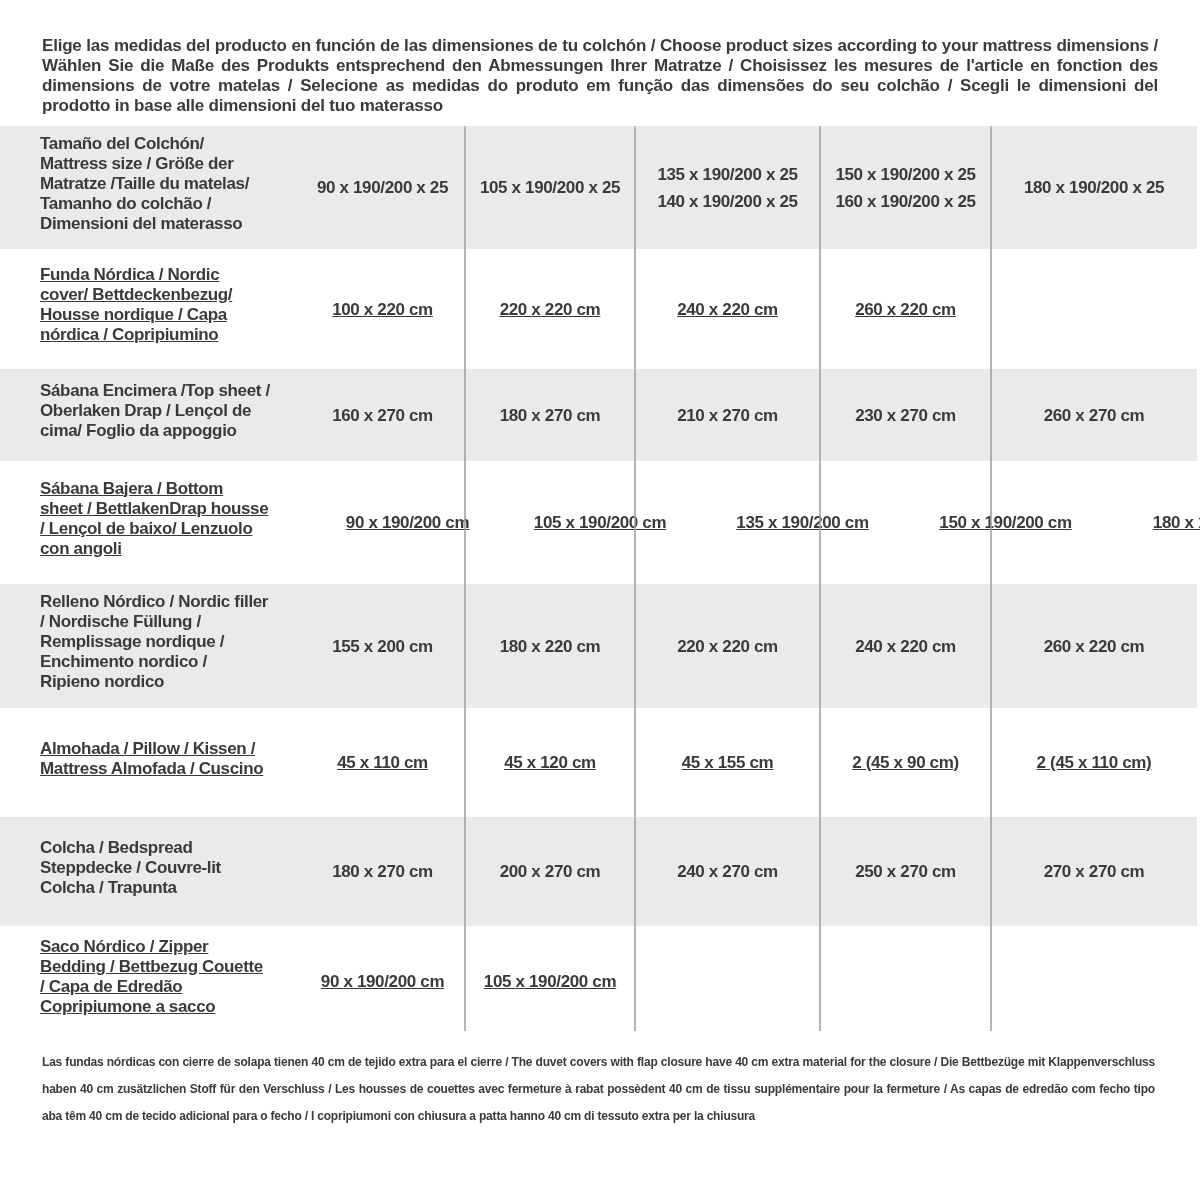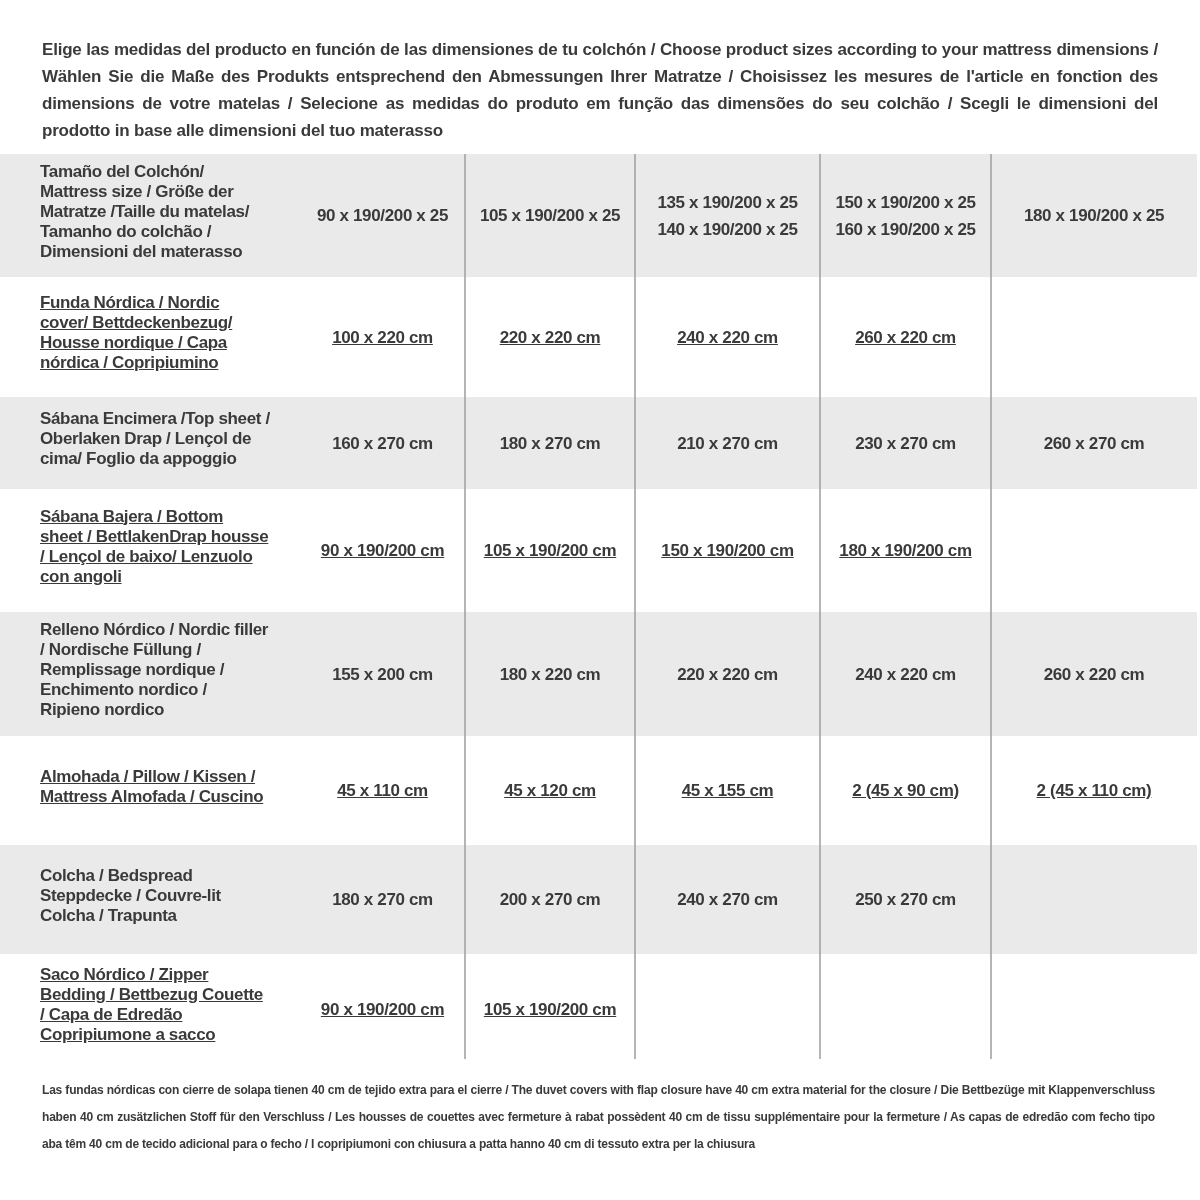--- a/index.html
+++ b/index.html
@@ -13,21 +13,21 @@
     color: #3a3a3a;
   }
   .page {
     width: 1200px;
     height: 1200px;
     position: relative;
   }
   .intro {
     margin: 36px 42px 0 42px;
     font-size: 17px;
-    line-height: 27px;
+    line-height: 20px;
     font-weight: bold;
     text-align: justify;
     letter-spacing: -0.2px;
     color: #3a3a3a;
   }
   .size-table {
     position: relative;
     margin-top: 10px;
     width: 1197px;
   }
@@ -67,21 +67,21 @@
     line-height: 27px;
     font-weight: bold;
     letter-spacing: -0.35px;
     white-space: pre-line;
     padding: 4px 6px;
   }
   
   .r-header { min-height: 123px; }
   .r-2 { min-height: 110px; }
   .r-3 { min-height: 92px; }
-  .r-4 { min-height: 113px; }
+  .r-4 { min-height: 113px; gap: 25px; }
   .r-5 { min-height: 124px; }
   .r-6 { min-height: 99px; }
   .r-7 { min-height: 109px; }
   .r-8 { min-height: 100px; }
   .vline {
     position: absolute;
     top: 0;
     bottom: 0;
     width: 2px;
     background: #a3a3a3;
@@ -136,20 +136,21 @@
       <div class="cell val">180 x 270 cm</div>
       <div class="cell val">210 x 270 cm</div>
       <div class="cell val">230 x 270 cm</div>
       <div class="cell val">260 x 270 cm</div>
     </div>
 
     <div class="row plain r-4">
       <div class="cell label">Sábana Bajera / Bottom sheet / BettlakenDrap housse / Lençol de baixo/ Lenzuolo con angoli</div>
       <div class="cell val">90 x 190/200 cm</div>
       <div class="cell val">105 x 190/200 cm</div>
+      <div class="cell val">135 x 190/200 cm</div>
       <div class="cell val">150 x 190/200 cm</div>
       <div class="cell val">180 x 190/200 cm</div>
     </div>
 
     <div class="row shaded r-5">
       <div class="cell label">Relleno Nórdico / Nordic filler / Nordische Füllung / Remplissage nordique / Enchimento nordico / Ripieno nordico</div>
       <div class="cell val">155 x 200 cm</div>
       <div class="cell val">180 x 220 cm</div>
       <div class="cell val">220 x 220 cm</div>
       <div class="cell val">240 x 220 cm</div>
@@ -164,20 +165,21 @@
       <div class="cell val">2 (45 x 90 cm)</div>
       <div class="cell val">2 (45 x 110 cm)</div>
     </div>
 
     <div class="row shaded r-7">
       <div class="cell label">Colcha / Bedspread Steppdecke / Couvre-lit Colcha / Trapunta</div>
       <div class="cell val">180 x 270 cm</div>
       <div class="cell val">200 x 270 cm</div>
       <div class="cell val">240 x 270 cm</div>
       <div class="cell val">250 x 270 cm</div>
+      <div class="cell val">270 x 270 cm</div>
     </div>
 
     <div class="row plain r-8">
       <div class="cell label">Saco Nórdico / Zipper Bedding / Bettbezug Couette / Capa de Edredão Copripiumone a sacco</div>
       <div class="cell val">90 x 190/200 cm</div>
       <div class="cell val">105 x 190/200 cm</div>
       <div class="cell val"></div>
       <div class="cell val"></div>
       <div class="cell val"></div>
     </div>

